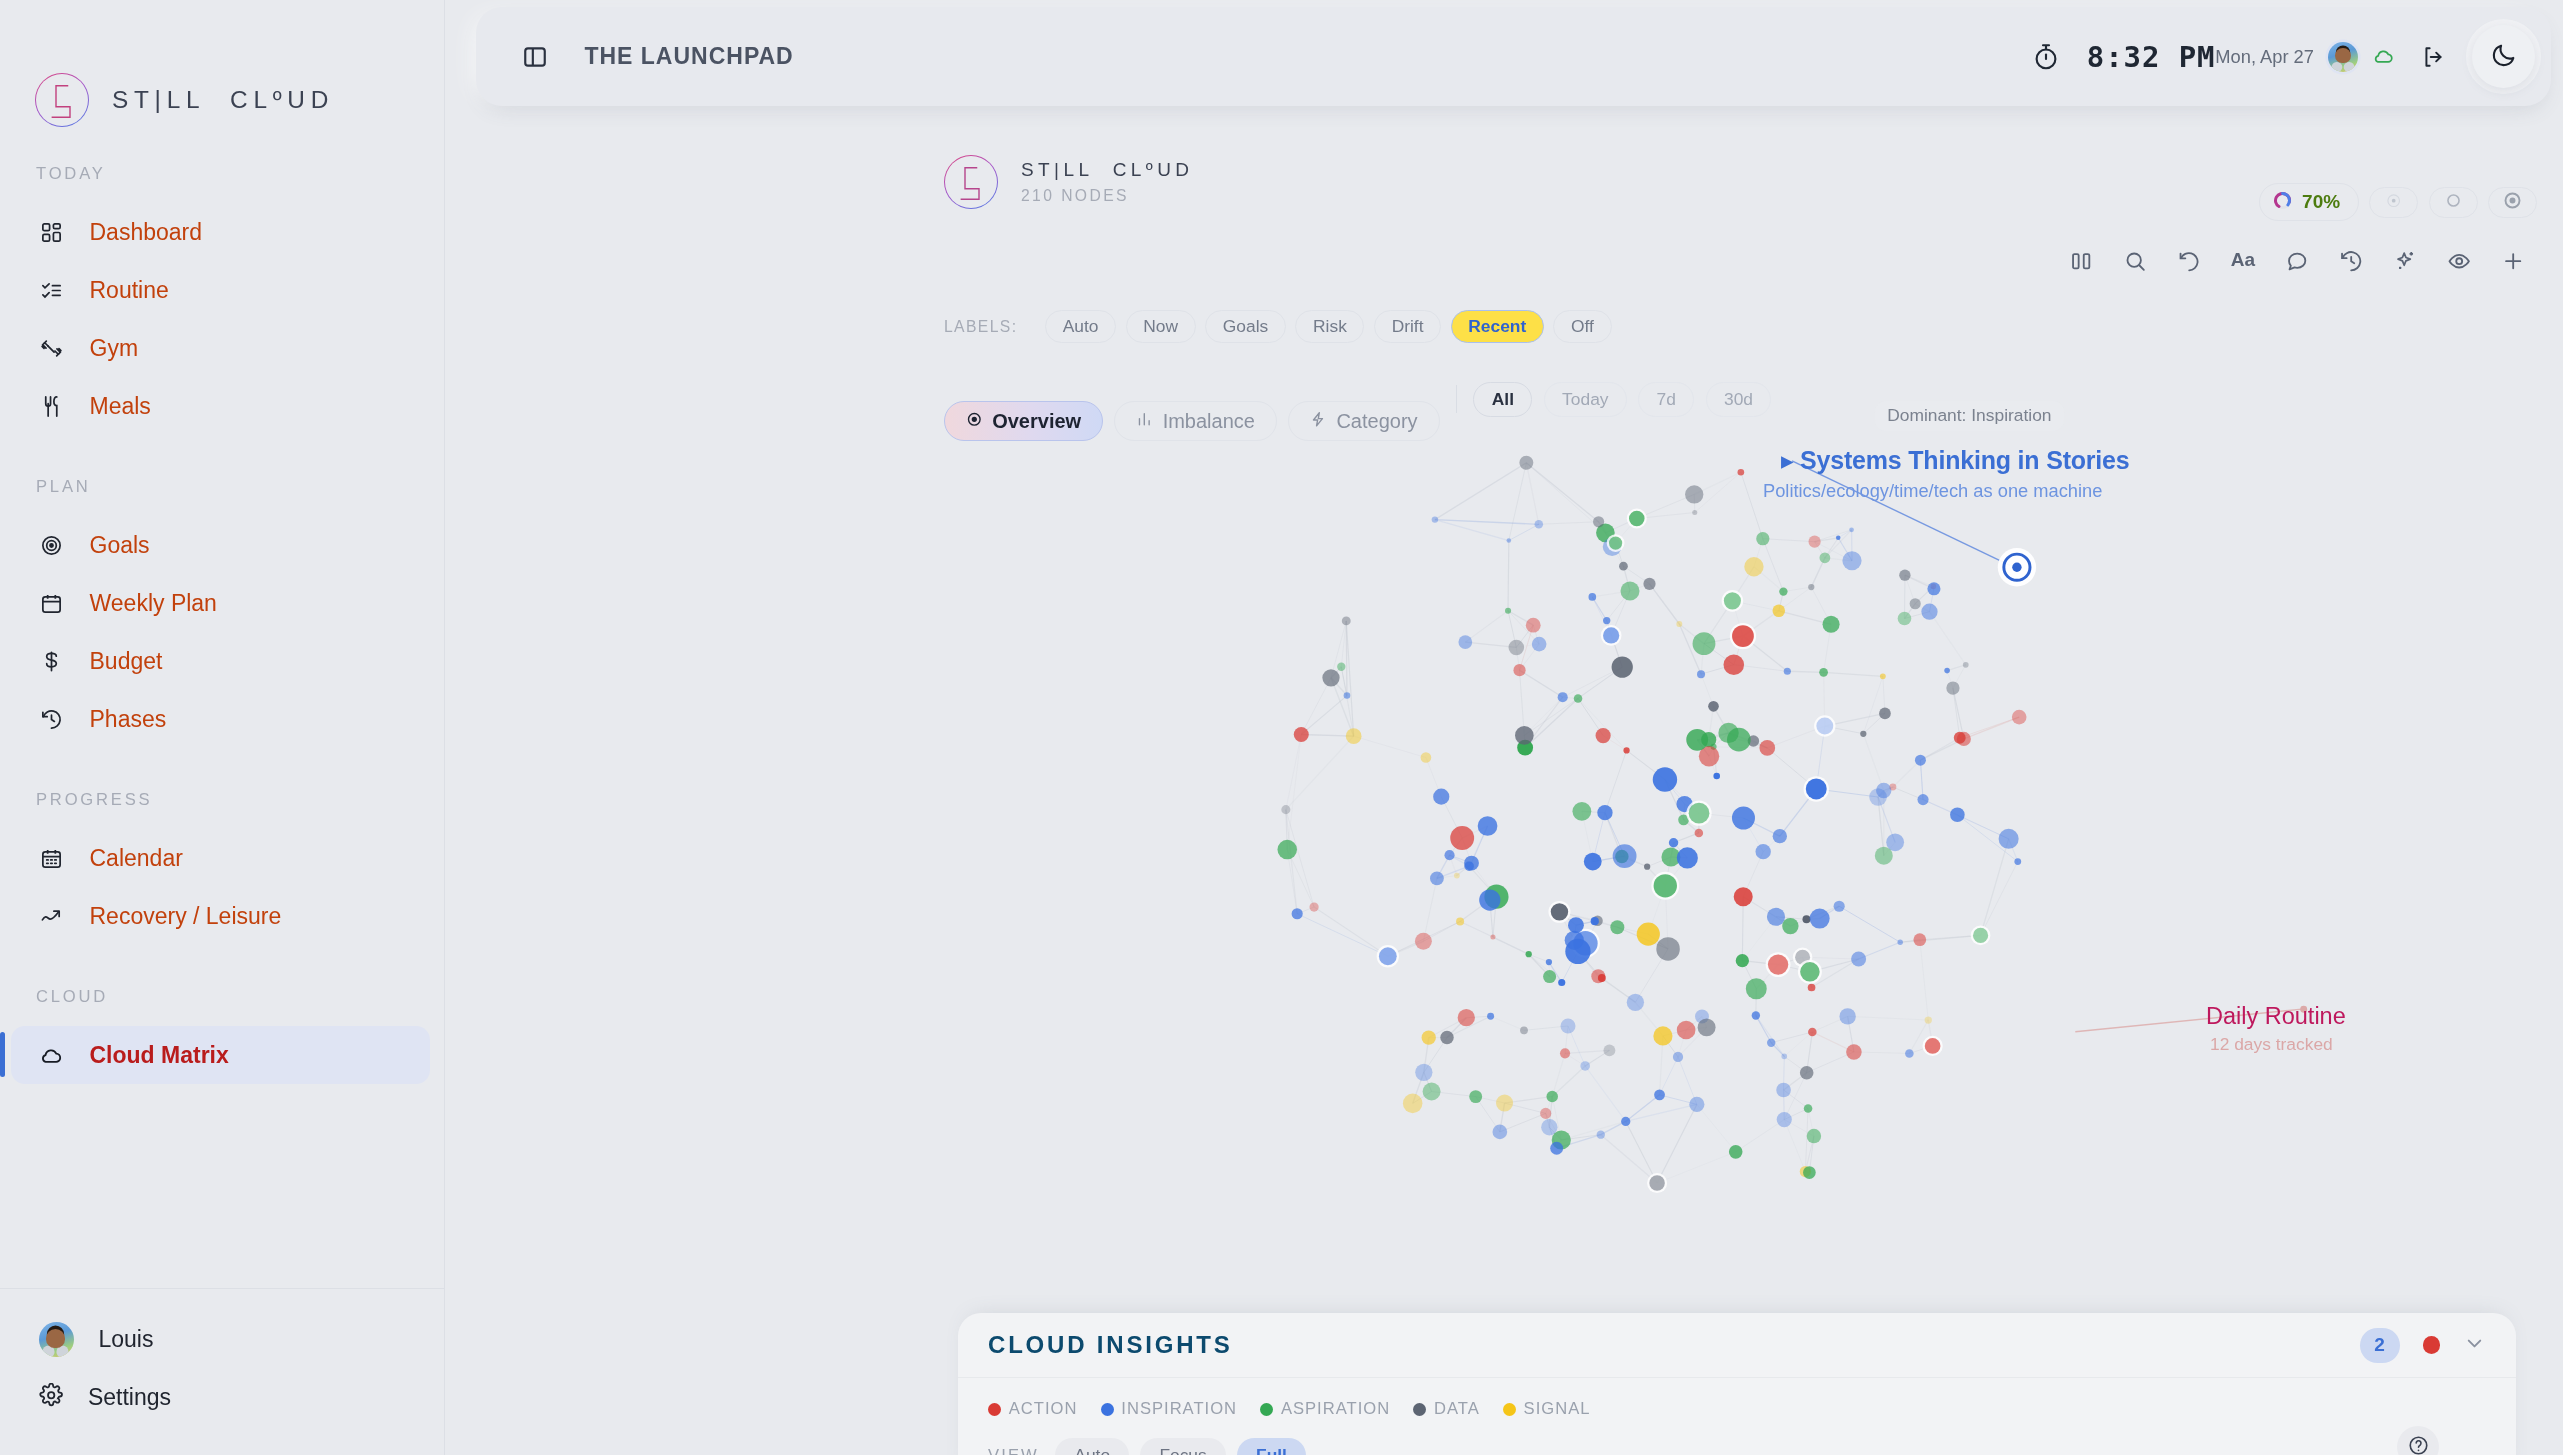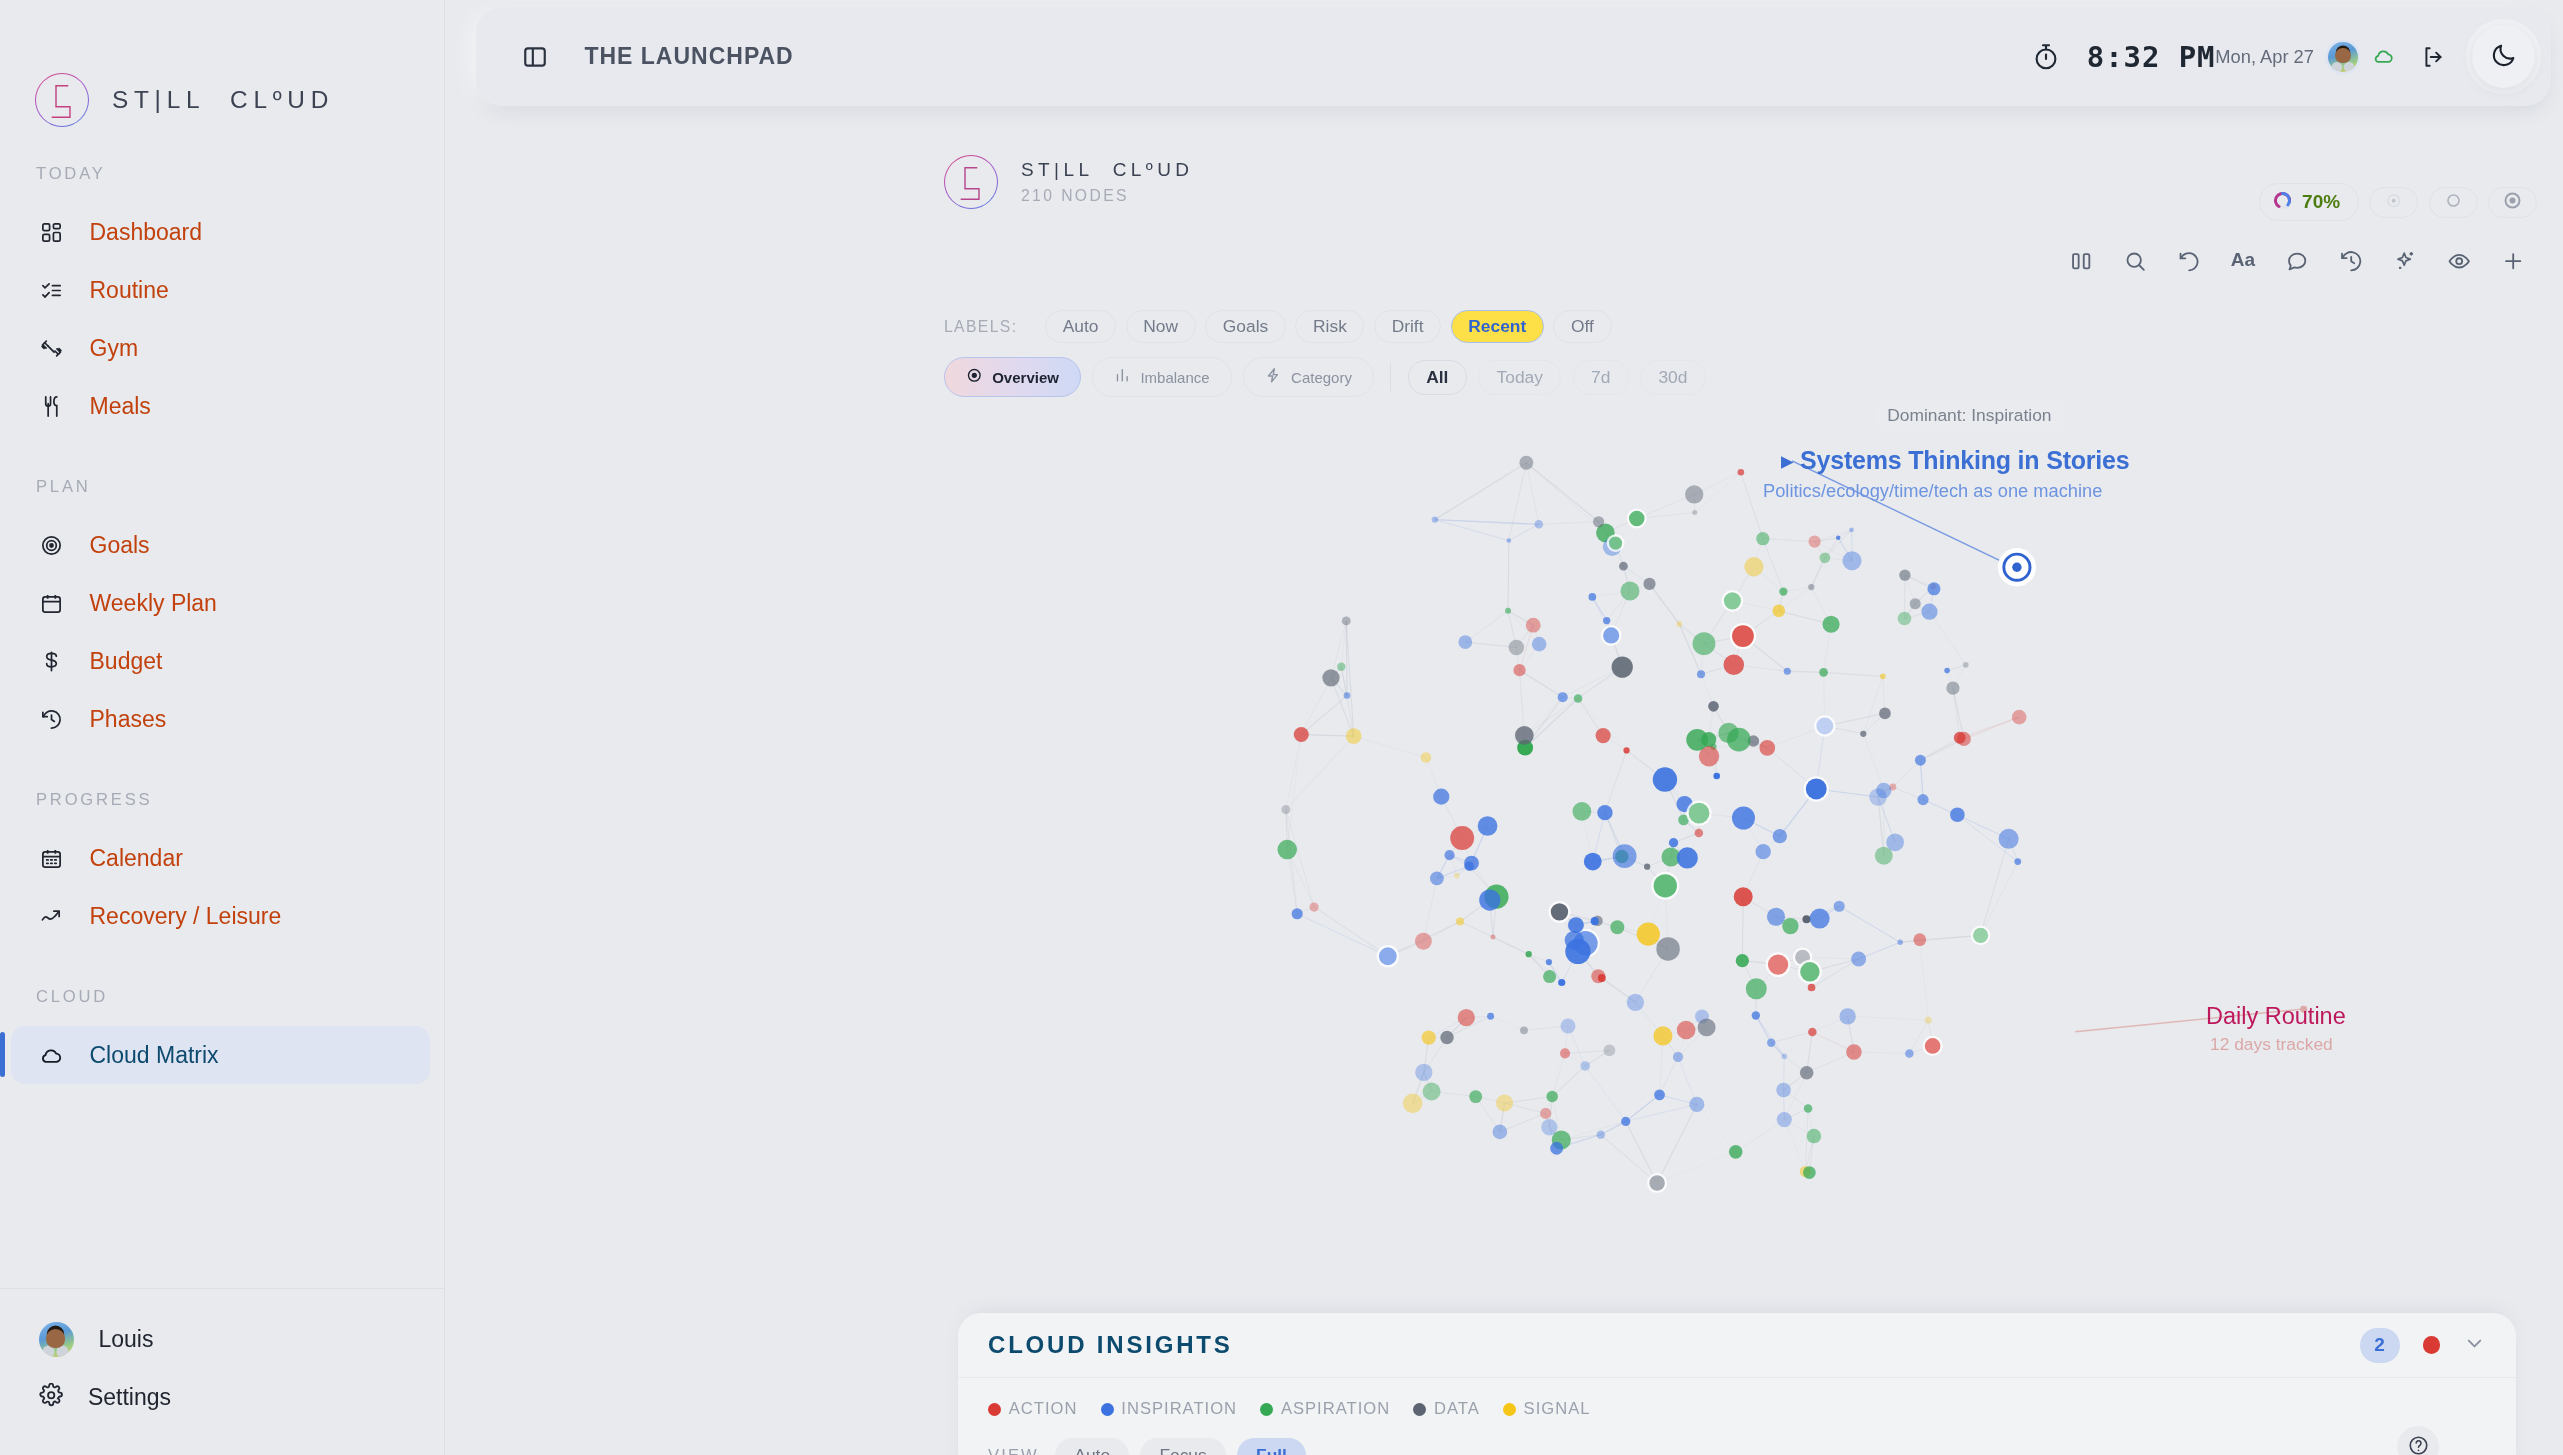--- a/index.html
+++ b/index.html
@@ -55,21 +55,21 @@
   .nav-item .lbl { font-size: 23px; color: #c2410c; font-weight: 400; }
   .nav-item .ic { width: 26px; height: 26px; flex: 0 0 26px; display:flex; align-items:center; justify-content:center; }
   .nav-item .ic svg { display: block; }
   .nav-item.active {
     background: #dfe4f3;
   }
   .nav-item.active::before {
     content: ""; position: absolute; left: -10.5px; top: 6.1px;
     width: 5.2px; height: 45px; border-radius: 3.5px; background: #3b6fd4;
   }
-  .nav-item.active .lbl { font-weight: 400; color: #0c4a6e; }
+  .nav-item.active .lbl { font-weight: 700; color: #b91c1c; }
 
   .sidebar-foot {
     border-top: 0.9px solid #dcdfe5;
     padding: 21px 0 30px 0;
   }
   .foot-item {
     display: flex; align-items: center; gap: 25px;
     height: 58px; padding-left: 28px; margin: 0 14px 0 10.5px;
     border-radius: 14px; cursor: pointer;
   }
@@ -155,21 +155,21 @@
     height: 33px; padding: 0 16.6px; border-radius: 16.6px;
     border: 0.9px solid #dfe2e8; display:flex; align-items:center;
     font-size: 17.4px; color: #737b8a; cursor: pointer; background: transparent;
   }
   .chip.on { background: #fde047; border-color: #a9c0ee; color: #2f63cf; font-weight: 700; }
 
   .mode-row { position:absolute; left: 499px; top: 357px; display:flex; align-items:center; gap: 11.3px; }
   .mode {
     height: 40px; padding: 0 21px; border-radius: 20px;
     border: 0.9px solid #e0e3e9; display:flex; align-items:center; gap: 9.6px;
-    font-size: 15px; color: #8b92a0; cursor: pointer; background: transparent;
+    font-size: 20px; color: #8b92a0; cursor: pointer; background: transparent; margin-top: 44px;
   }
   .mode.on {
     background: linear-gradient(90deg,#f0d8dd 0%, #dfd9ef 55%, #cfd9f5 100%);
     border-color: #b9c4ec; color: #1d2331; font-weight: 700;
   }
   .divider-v { width: 0.9px; height: 28px; background: #d9dde4; margin: 0 5.2px; }
   .range {
     height: 35px; padding: 0 17.4px; border-radius: 17.4px;
     border: 0.9px solid #e3e6ec; display:flex; align-items:center;
     font-size: 17.4px; color: #a2a9b6; cursor: pointer;

